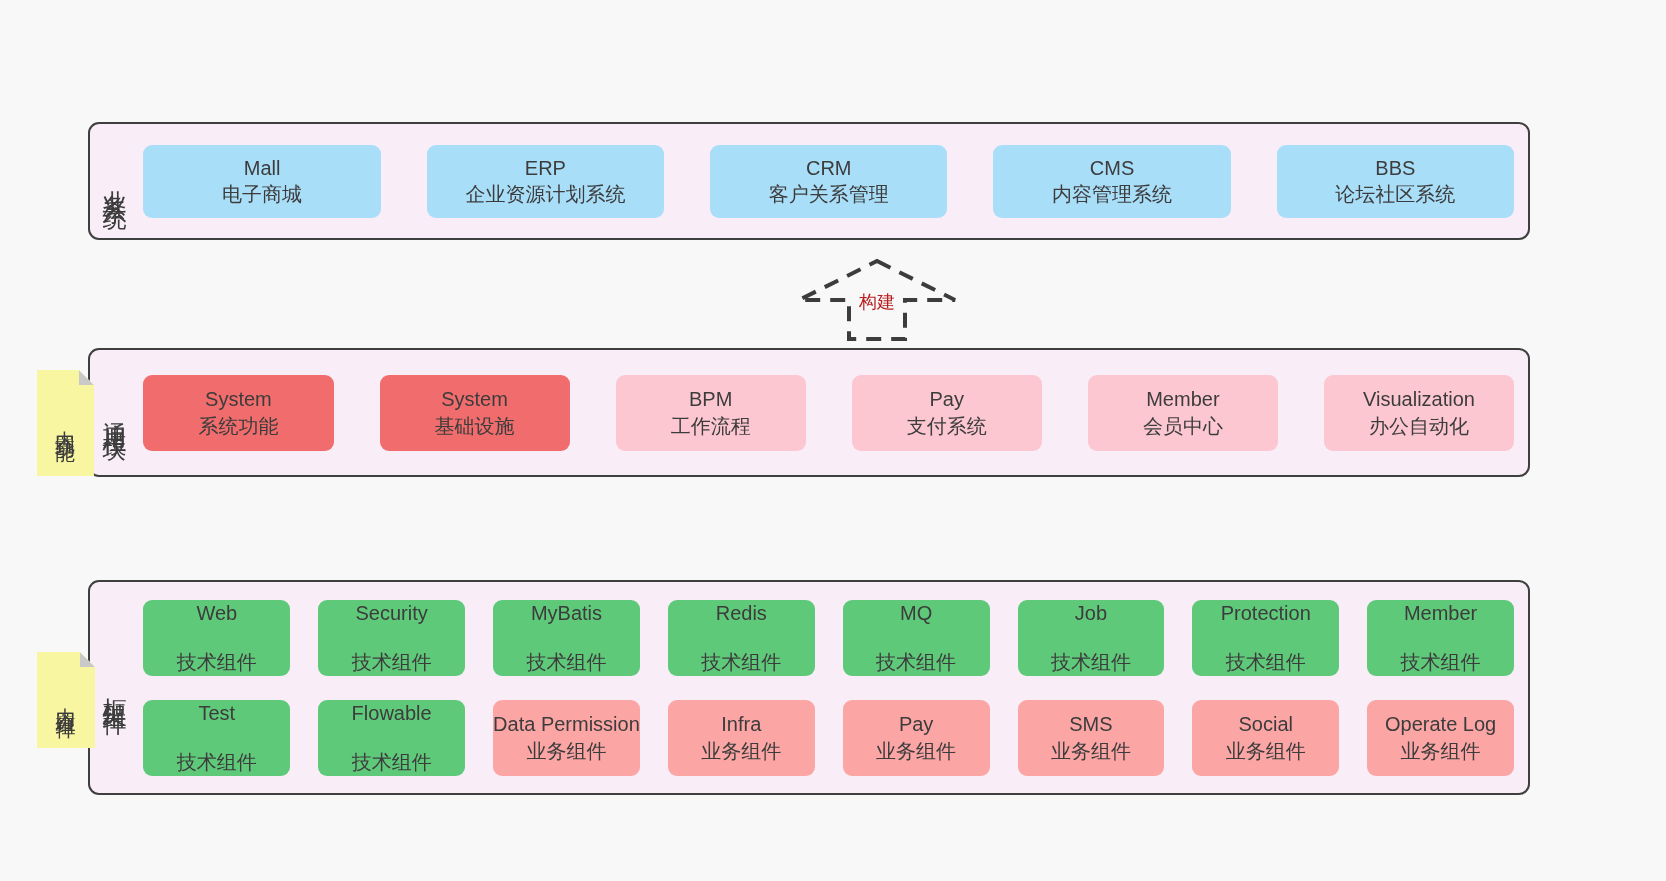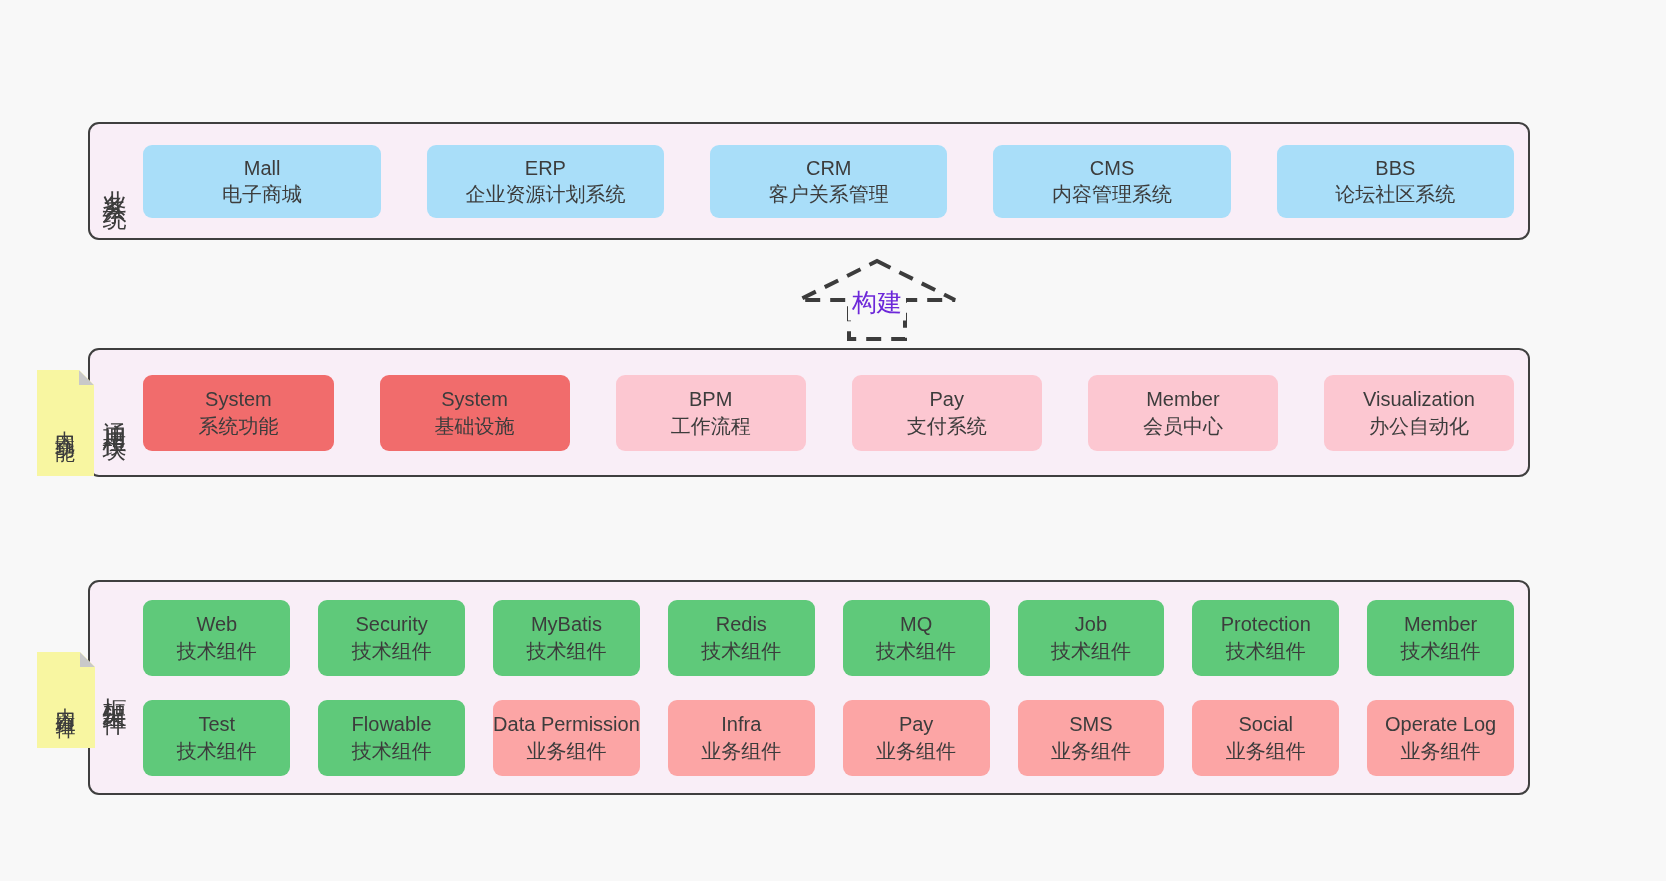--- a/index.html
+++ b/index.html
@@ -46,21 +46,21 @@
   .box {
     flex:1; border-radius:9px;
     display:flex; flex-direction:column;
     align-items:center; justify-content:center;
     text-align:center; font-size:20px; line-height:1.32;
     color:#3c3c3c; overflow:hidden;
   }
   .box-blue        { background:#a9def9; }
   .box-red         { background:#f16c6c; }
   .box-pink        { background:#fcc7d1; }
-  .box-green-dark  { background:#5fc97a; }
+  .box-green-dark  { background:#5fc97a;justify-content:space-between; }
   .box-green-light { background:#fca5a5; }
   .box-name, .box-desc { width:100%; }
 
   
   .note {
     position:absolute; background:#f8f6a1; z-index:2;
     clip-path:polygon(0 0, calc(100% - 15px) 0, 100% 15px, 100% 100%, 0 100%);
     display:flex; align-items:center; justify-content:center;
   }
   .note-modules   { left:37px; top:370px; width:57px; height:106px; }
@@ -80,21 +80,21 @@
   .arrow {
     position:absolute; width:170px; height:84px; z-index:0;
   }
   .arrow-build     { left:792px; top:258px; }
   .arrow-implement { left:806px; top:489px; }
   .arrow-svg { position:absolute; inset:0; width:100%; height:100%; }
   .arrow-label {
     position:absolute; left:50%; top:44px;
     transform:translate(-50%,-50%);
     background:#f8f8f8; padding:2px 4px;
-    font-size:25px; color:#6d28d9; white-space:nowrap;
+    font-size:18px; color:#b91c1c; white-space:nowrap;
   }
 </style>
 </head>
 <body>
 
 <div class="canvas">
 
   <section class="panel panel-business">
     <div class="panel-label">业务系统</div>
     <div class="panel-body">

